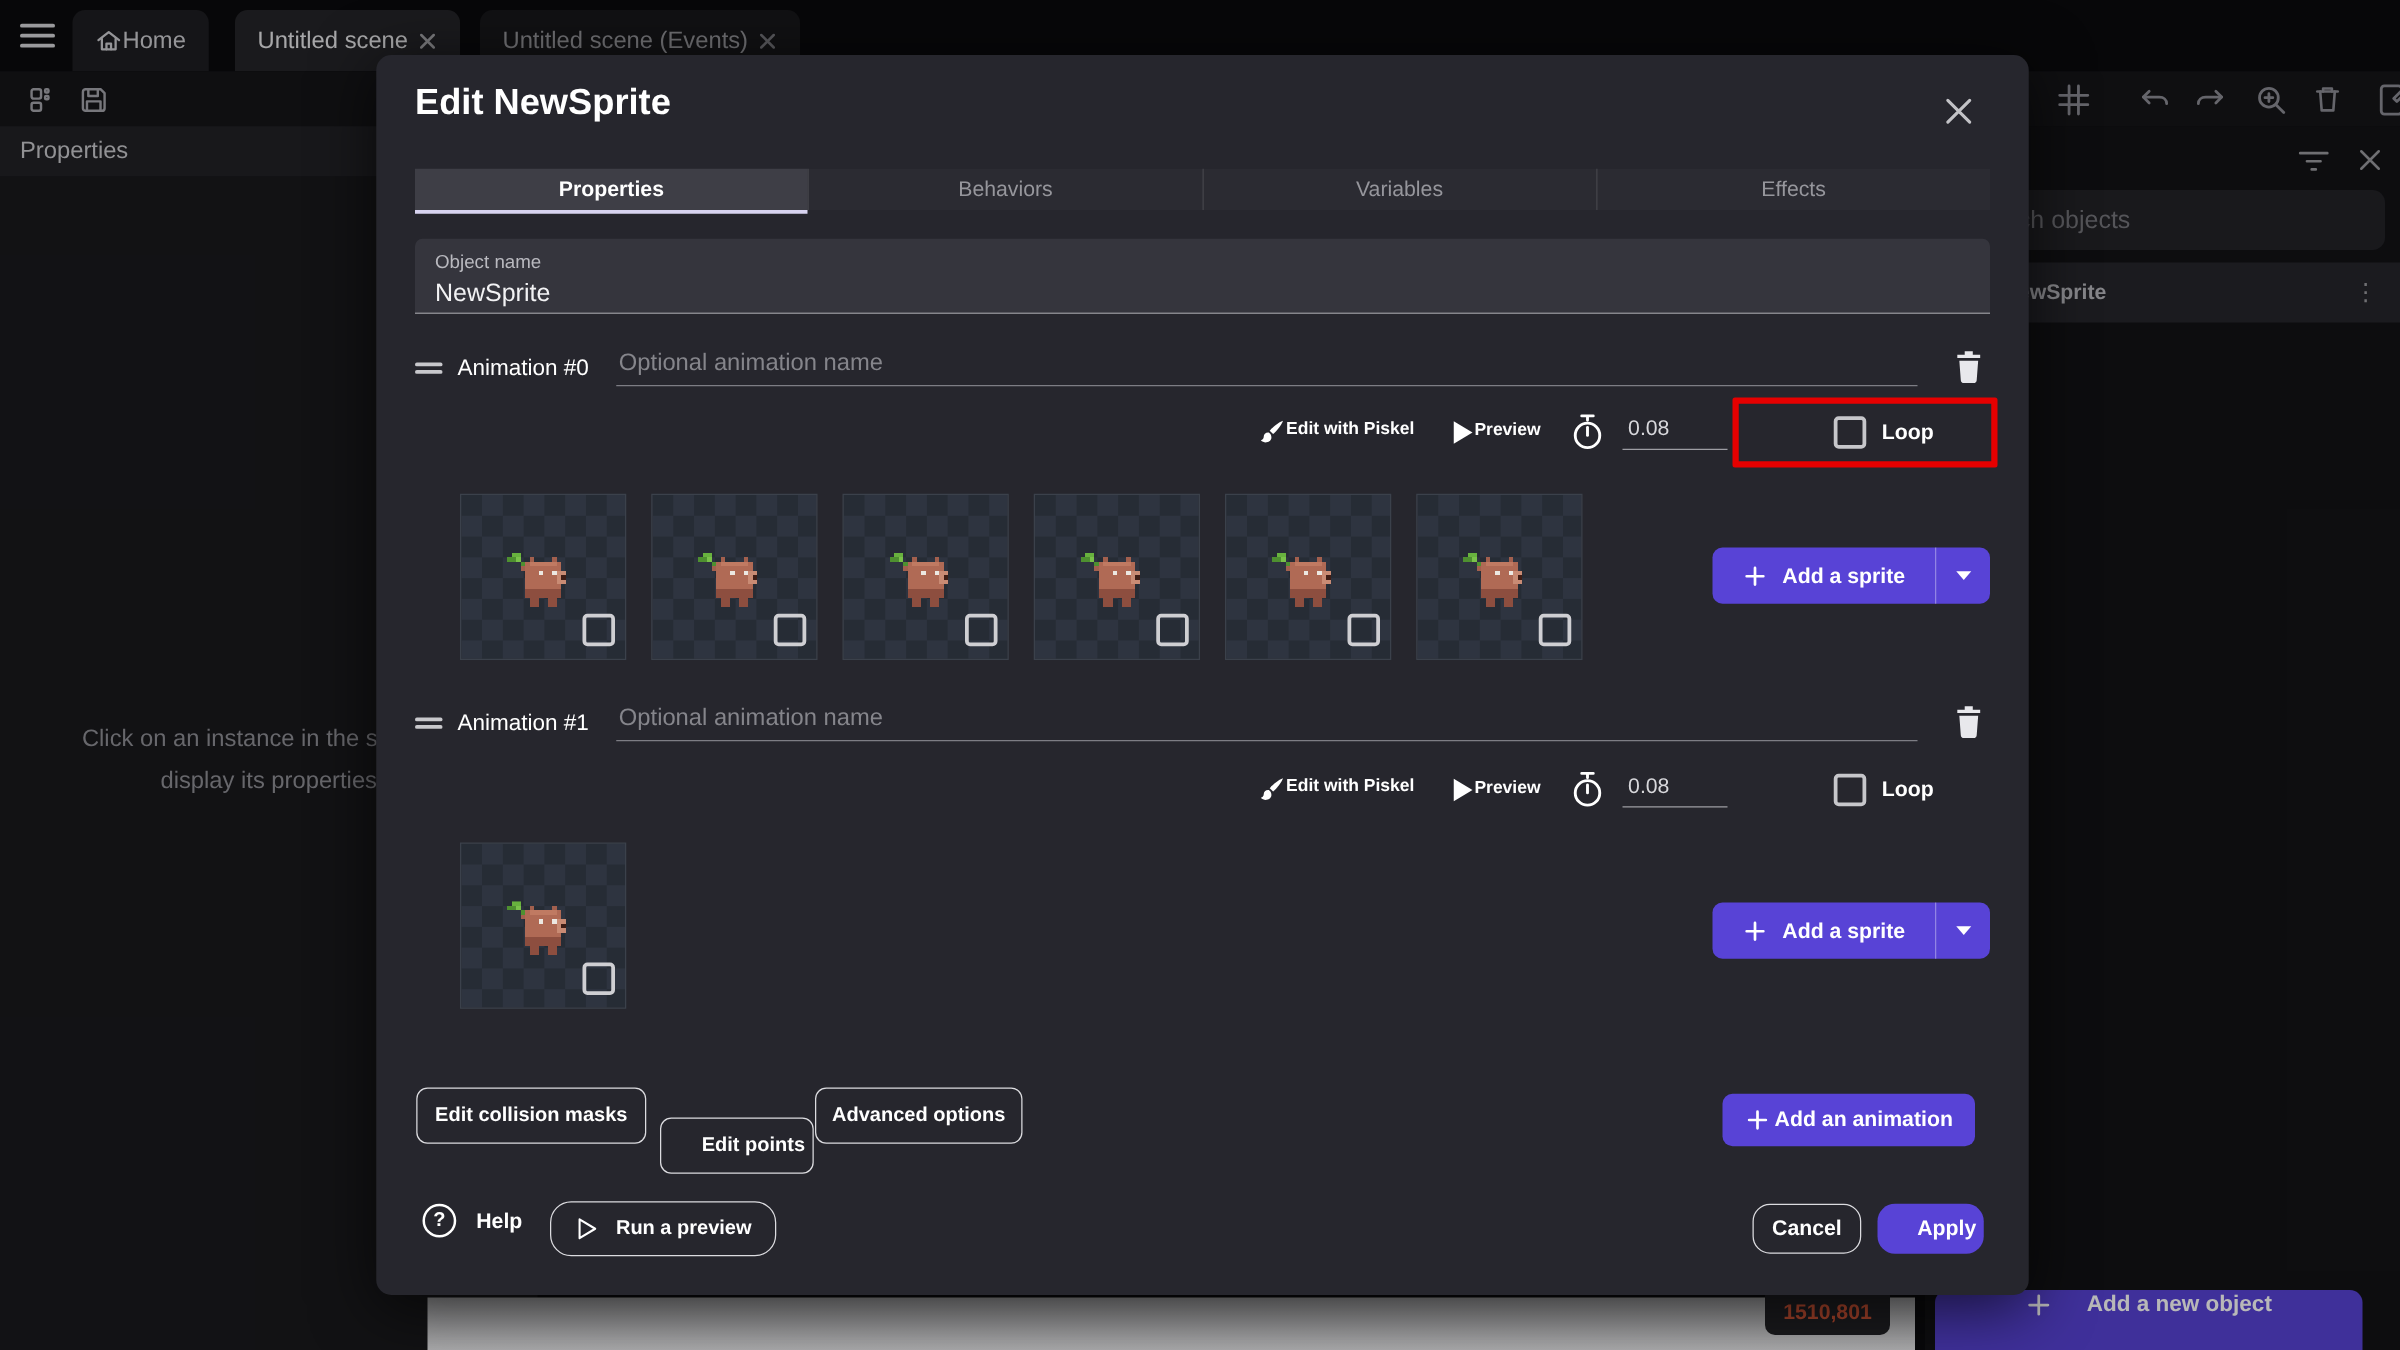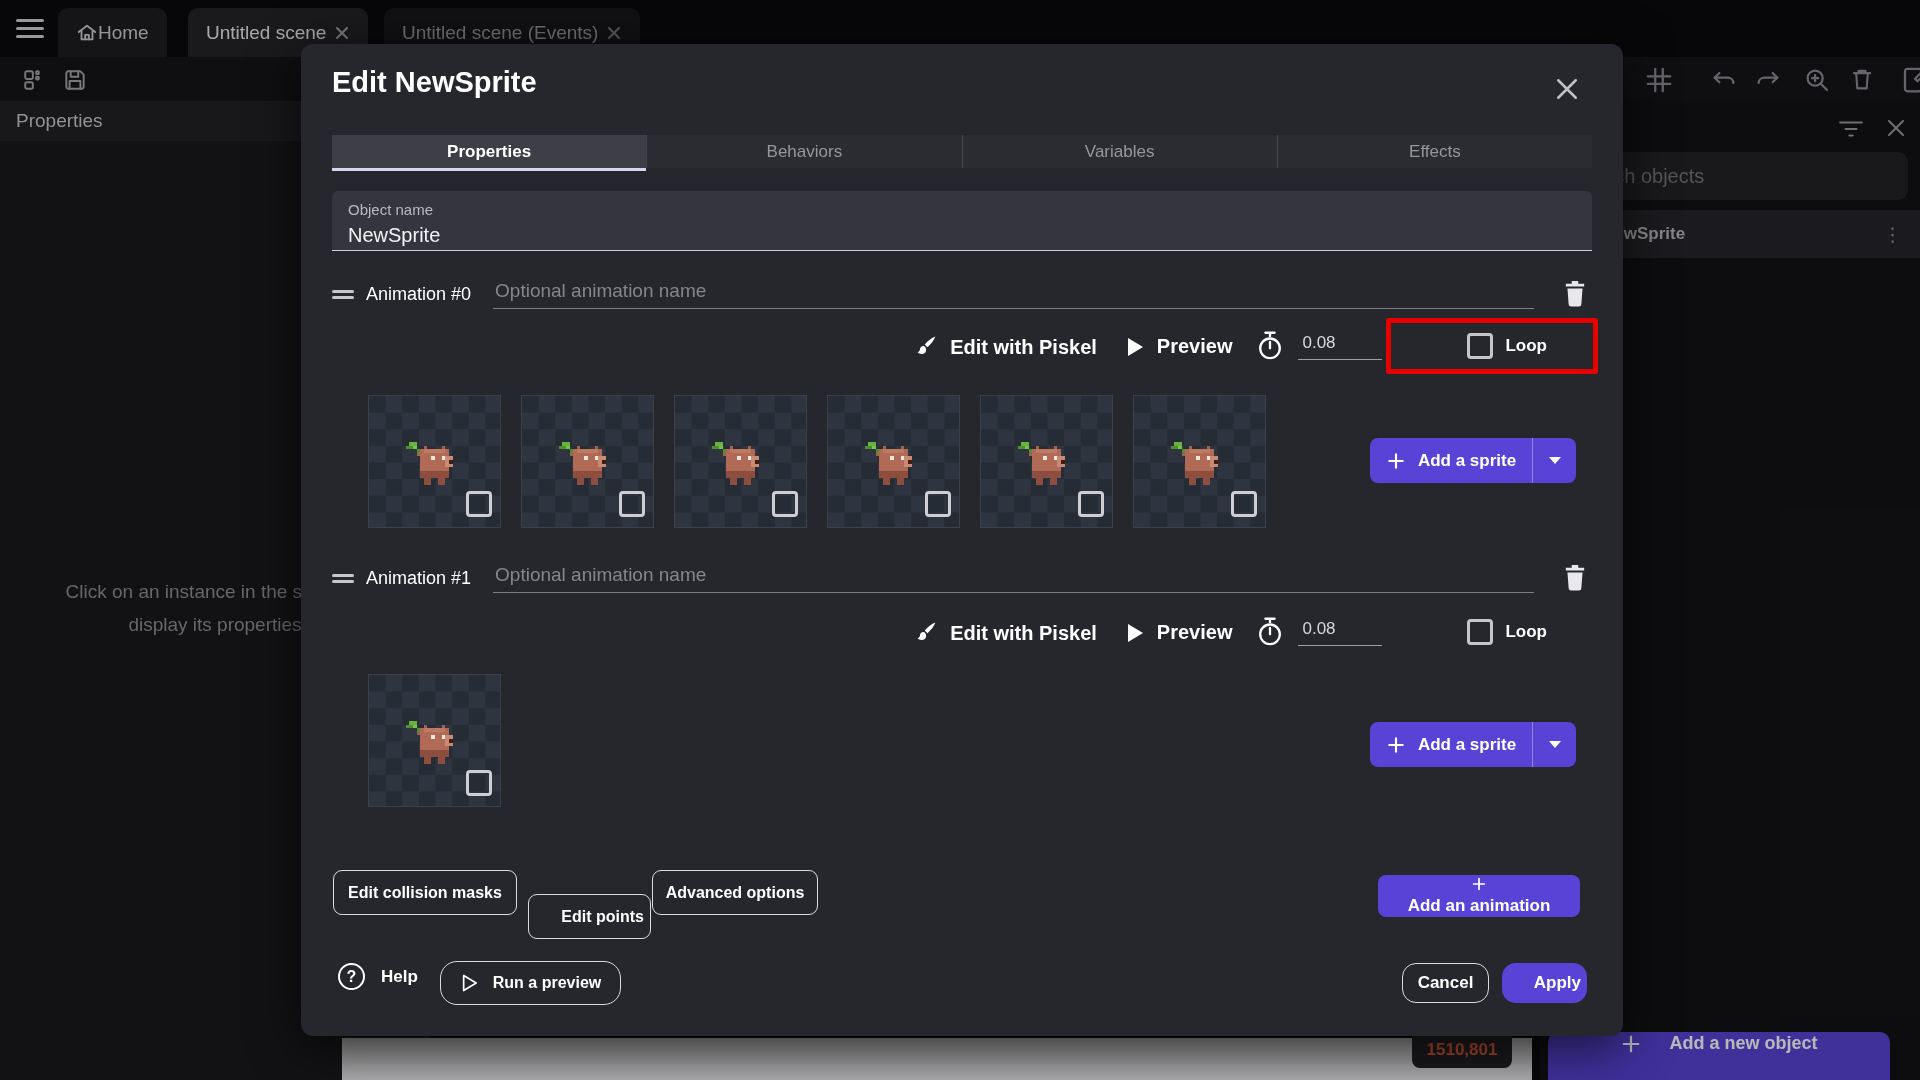--- a/index.html
+++ b/index.html
@@ -41,37 +41,37 @@
   .objname .lbl{font-size:15px;color:#b9b9bf;}
   .objname input{display:block;width:100%;background:transparent;border:none;outline:none;color:#f2f2f4;font-size:20px;margin-top:6px;padding:0;}
   .anim-head{position:absolute;left:31px;width:1260px;height:36px;display:flex;align-items:center;}
   .drag{width:22px;margin-right:12px;cursor:grab;}
   .drag span{display:block;width:22px;height:3px;background:#c8c8cc;border-radius:2px;margin:3px 0;}
   .anim-lbl{font-size:18px;font-weight:400;color:#fff;white-space:nowrap;margin-right:22px;}
   .anim-name{flex:1;background:transparent;border:none;border-bottom:1px solid #7d7d84;outline:none;font-size:19px;color:#e6e6ea;padding:0 0 6px 2px;margin-right:28px;}
   .anim-name::placeholder{color:#85858b;}
   .trash-btn{width:30px;height:30px;background:none;border:none;padding:0;cursor:pointer;}
   .piskel-row{position:absolute;right:25px;height:56px;display:flex;align-items:center;}
-  .txtbtn{display:flex;align-items:flex-end;gap:12px;background:none;border:none;color:#fff;font-size:20px;font-weight:700;cursor:pointer;padding:0;}
+  .txtbtn{display:flex;align-items:flex-start;gap:0;background:none;border:none;color:#fff;font-size:14px;font-weight:700;cursor:pointer;padding:0;}
   .timefield{width:84px;background:transparent;border:none;border-bottom:1px solid #9d9da3;outline:none;color:#d8d8dc;font-size:17px;padding:0 0 6px 4px;}
   .loopwrap{display:flex;align-items:center;gap:12px;border:5px solid transparent;border-radius:2px;padding:10px 46px 10px 76px;margin-left:4px;}
   .loopwrap.hl{border-color:#e60000;}
   .cb{width:26px;height:26px;border:3px solid #c6c6ca;border-radius:4px;cursor:pointer;}
   .loop-lbl{font-size:17px;font-weight:700;color:#fff;}
   .frames{position:absolute;left:67px;display:flex;gap:20px;}
   .tile{position:relative;width:133px;height:133px;border:1px solid #3b414b;cursor:pointer;
     background:conic-gradient(#2e3440 25%,#262c35 0 50%,#2e3440 0 75%,#262c35 0);background-size:33.25px 33.25px;}
   .tile .cb{position:absolute;right:8px;bottom:10px;border-color:#cfcfd3;}
   .sprite{position:absolute;left:33px;top:46px;}
   .accent-btn{background:#5843d6;border:none;border-radius:8px;color:#fff;font-size:17px;font-weight:700;cursor:pointer;display:flex;align-items:center;}
-  .addsprite{position:absolute;left:1069px;width:206px;height:45px;padding:0;text-align:center;}
+  .addsprite{position:absolute;left:1069px;width:222px;height:45px;padding:0;text-align:center;}
   .addsprite .main{flex:1;display:flex;align-items:center;justify-content:center;gap:12px;height:100%;}
   .addsprite .caret{width:44px;height:100%;display:flex;align-items:center;justify-content:center;border-left:1px solid rgba(255,255,255,.35);}
   .ghost-btn{background:transparent;border:1.5px solid #dcdce0;border-radius:9px;color:#fff;font-size:16px;font-weight:700;cursor:pointer;display:flex;align-items:center;justify-content:center;gap:14px;}
-  .addanim{position:absolute;left:1077px;top:831px;width:202px;height:42px;border-radius:8px;justify-content:center;gap:4px;font-size:17px;flex-direction:column;}
+  .addanim{position:absolute;left:1077px;top:831px;width:202px;height:42px;border-radius:8px;justify-content:center;gap:4px;font-size:17px;}
   .helpbtn{position:absolute;left:31px;top:918px;display:flex;align-items:center;gap:16px;background:none;border:none;cursor:pointer;color:#fff;font-size:17px;font-weight:700;}
   .qcirc{width:27px;height:27px;border:2.5px solid #fff;border-radius:50%;display:flex;align-items:center;justify-content:center;font-size:16px;font-weight:700;color:#fff;}
   .runbtn{position:absolute;left:139px;top:917px;width:181px;height:44px;border-radius:17px;}
   .cancelbtn{position:absolute;left:1101px;top:919px;width:87px;height:40px;border-radius:14px;font-size:17px;}
   .applybtn{position:absolute;left:1201px;top:919px;width:85px;height:40px;border-radius:14px;justify-content:flex-end;font-size:17px;}
   svg{display:block;}
   .stroke{fill:none;stroke-linecap:round;stroke-linejoin:round;}
 </style>
 </head>
 <body>

